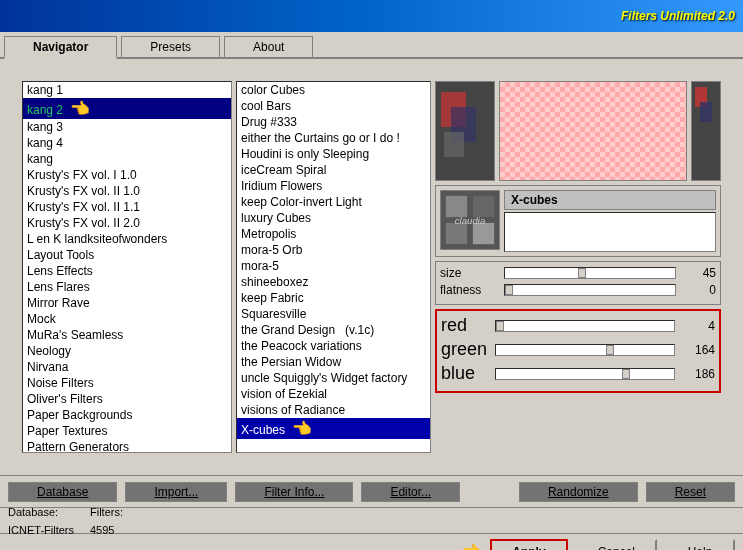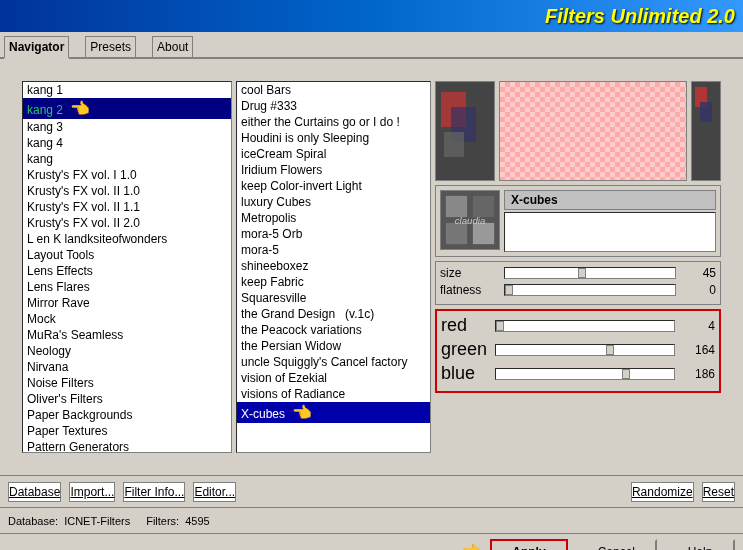--- a/index.html
+++ b/index.html
@@ -15,41 +15,41 @@
     .title-bar {
       background: linear-gradient(to right, #003399, #0066cc, #3399ff);
       color: white;
       display: flex;
       align-items: center;
       justify-content: flex-end;
       padding: 4px 8px;
       height: 32px;
     }
     .title-bar-text {
-      font-size: 20px;
+      font-size: 12px;
       font-weight: bold;
       font-style: italic;
       color: #ffff00;
       text-shadow: 1px 1px 2px #000;
     }
 
     .tabs-bar {
       background: #d4d0c8;
       display: flex;
       align-items: flex-end;
       padding: 4px 4px 0 4px;
       border-bottom: 2px solid #808080;
     }
     .tab {
-      padding: 3px 4px;
+      padding: 3px 28px;
       border: 1px solid #808080;
       border-bottom: none;
       background: #d4d0c8;
       cursor: pointer;
-      margin-right: 16px;
+      margin-right: 4px;
       font-size: 12px;
     }
     .tab.active {
       background: #d4d0c8;
       border-bottom: 2px solid #d4d0c8;
       font-weight: bold;
       margin-bottom: -2px;
       z-index: 1;
     }
 
@@ -232,41 +232,42 @@
     .bottom-toolbar {
       background: #d4d0c8;
       border-top: 1px solid #808080;
       display: flex;
       align-items: center;
       padding: 2px 8px;
       gap: 8px;
       height: 32px;
     }
     .toolbar-btn {
-      padding: 2px 0;
-      border: 1px solid #808080;
-      background: #ffffff;
+      padding: 2px 28px;
+      border: 1px solid #808080;
+      background: #737373;
       cursor: pointer;
       font-size: 12px;
       text-decoration: underline;
     }
 
     .status-bar {
       background: #d4d0c8;
       border-top: 1px solid #808080;
       display: flex;
       align-items: center;
       padding: 2px 8px;
       gap: 16px;
       height: 26px;
       font-size: 11px;
     }
     .status-item {
       display: flex;
       gap: 6px;
+      flex-direction: column;
     }
 
     .action-buttons {
       display: flex;
       align-items: center;
       justify-content: flex-end;
       gap: 8px;
       padding: 4px 8px;
       background: #d4d0c8;
       border-top: 1px solid #808080;
@@ -328,38 +329,39 @@
     <div class="list-item">Noise Filters</div>
     <div class="list-item">Oliver's Filters</div>
     <div class="list-item">Paper Backgrounds</div>
     <div class="list-item">Paper Textures</div>
     <div class="list-item">Pattern Generators</div>
     <div class="list-item">penta.com</div>
     <div class="list-item">Photo Aging Kit</div>
   </div>
 
   <div class="middle-panel">
+    <div class="list-item">color Cubes</div>
     <div class="list-item">cool Bars</div>
     <div class="list-item">Drug #333</div>
     <div class="list-item">either the Curtains go or I do !</div>
     <div class="list-item">Houdini is only Sleeping</div>
     <div class="list-item">iceCream Spiral</div>
     <div class="list-item">Iridium Flowers</div>
     <div class="list-item">keep Color-invert Light</div>
     <div class="list-item">luxury Cubes</div>
     <div class="list-item">Metropolis</div>
     <div class="list-item">mora-5 Orb</div>
     <div class="list-item">mora-5</div>
     <div class="list-item">shineeboxez</div>
     <div class="list-item">keep Fabric</div>
     <div class="list-item">Squaresville</div>
     <div class="list-item">the Grand Design &nbsp;&nbsp;(v.1c)</div>
     <div class="list-item">the Peacock variations</div>
     <div class="list-item">the Persian Widow</div>
-    <div class="list-item">uncle Squiggly's Cancel factory</div>
+    <div class="list-item">uncle Squiggly's Widget factory</div>
     <div class="list-item">vision of Ezekial</div>
     <div class="list-item">visions of Radiance</div>
     <div class="list-item selected">X-cubes <span class="hand-icon">👈</span></div>
   </div>
 
   <div class="right-panel">
 
     <div class="preview-area">
       <div class="preview-box preview-left" style="width:60px; flex:none;">
         <svg width="60" height="100" viewBox="0 0 60 100">

